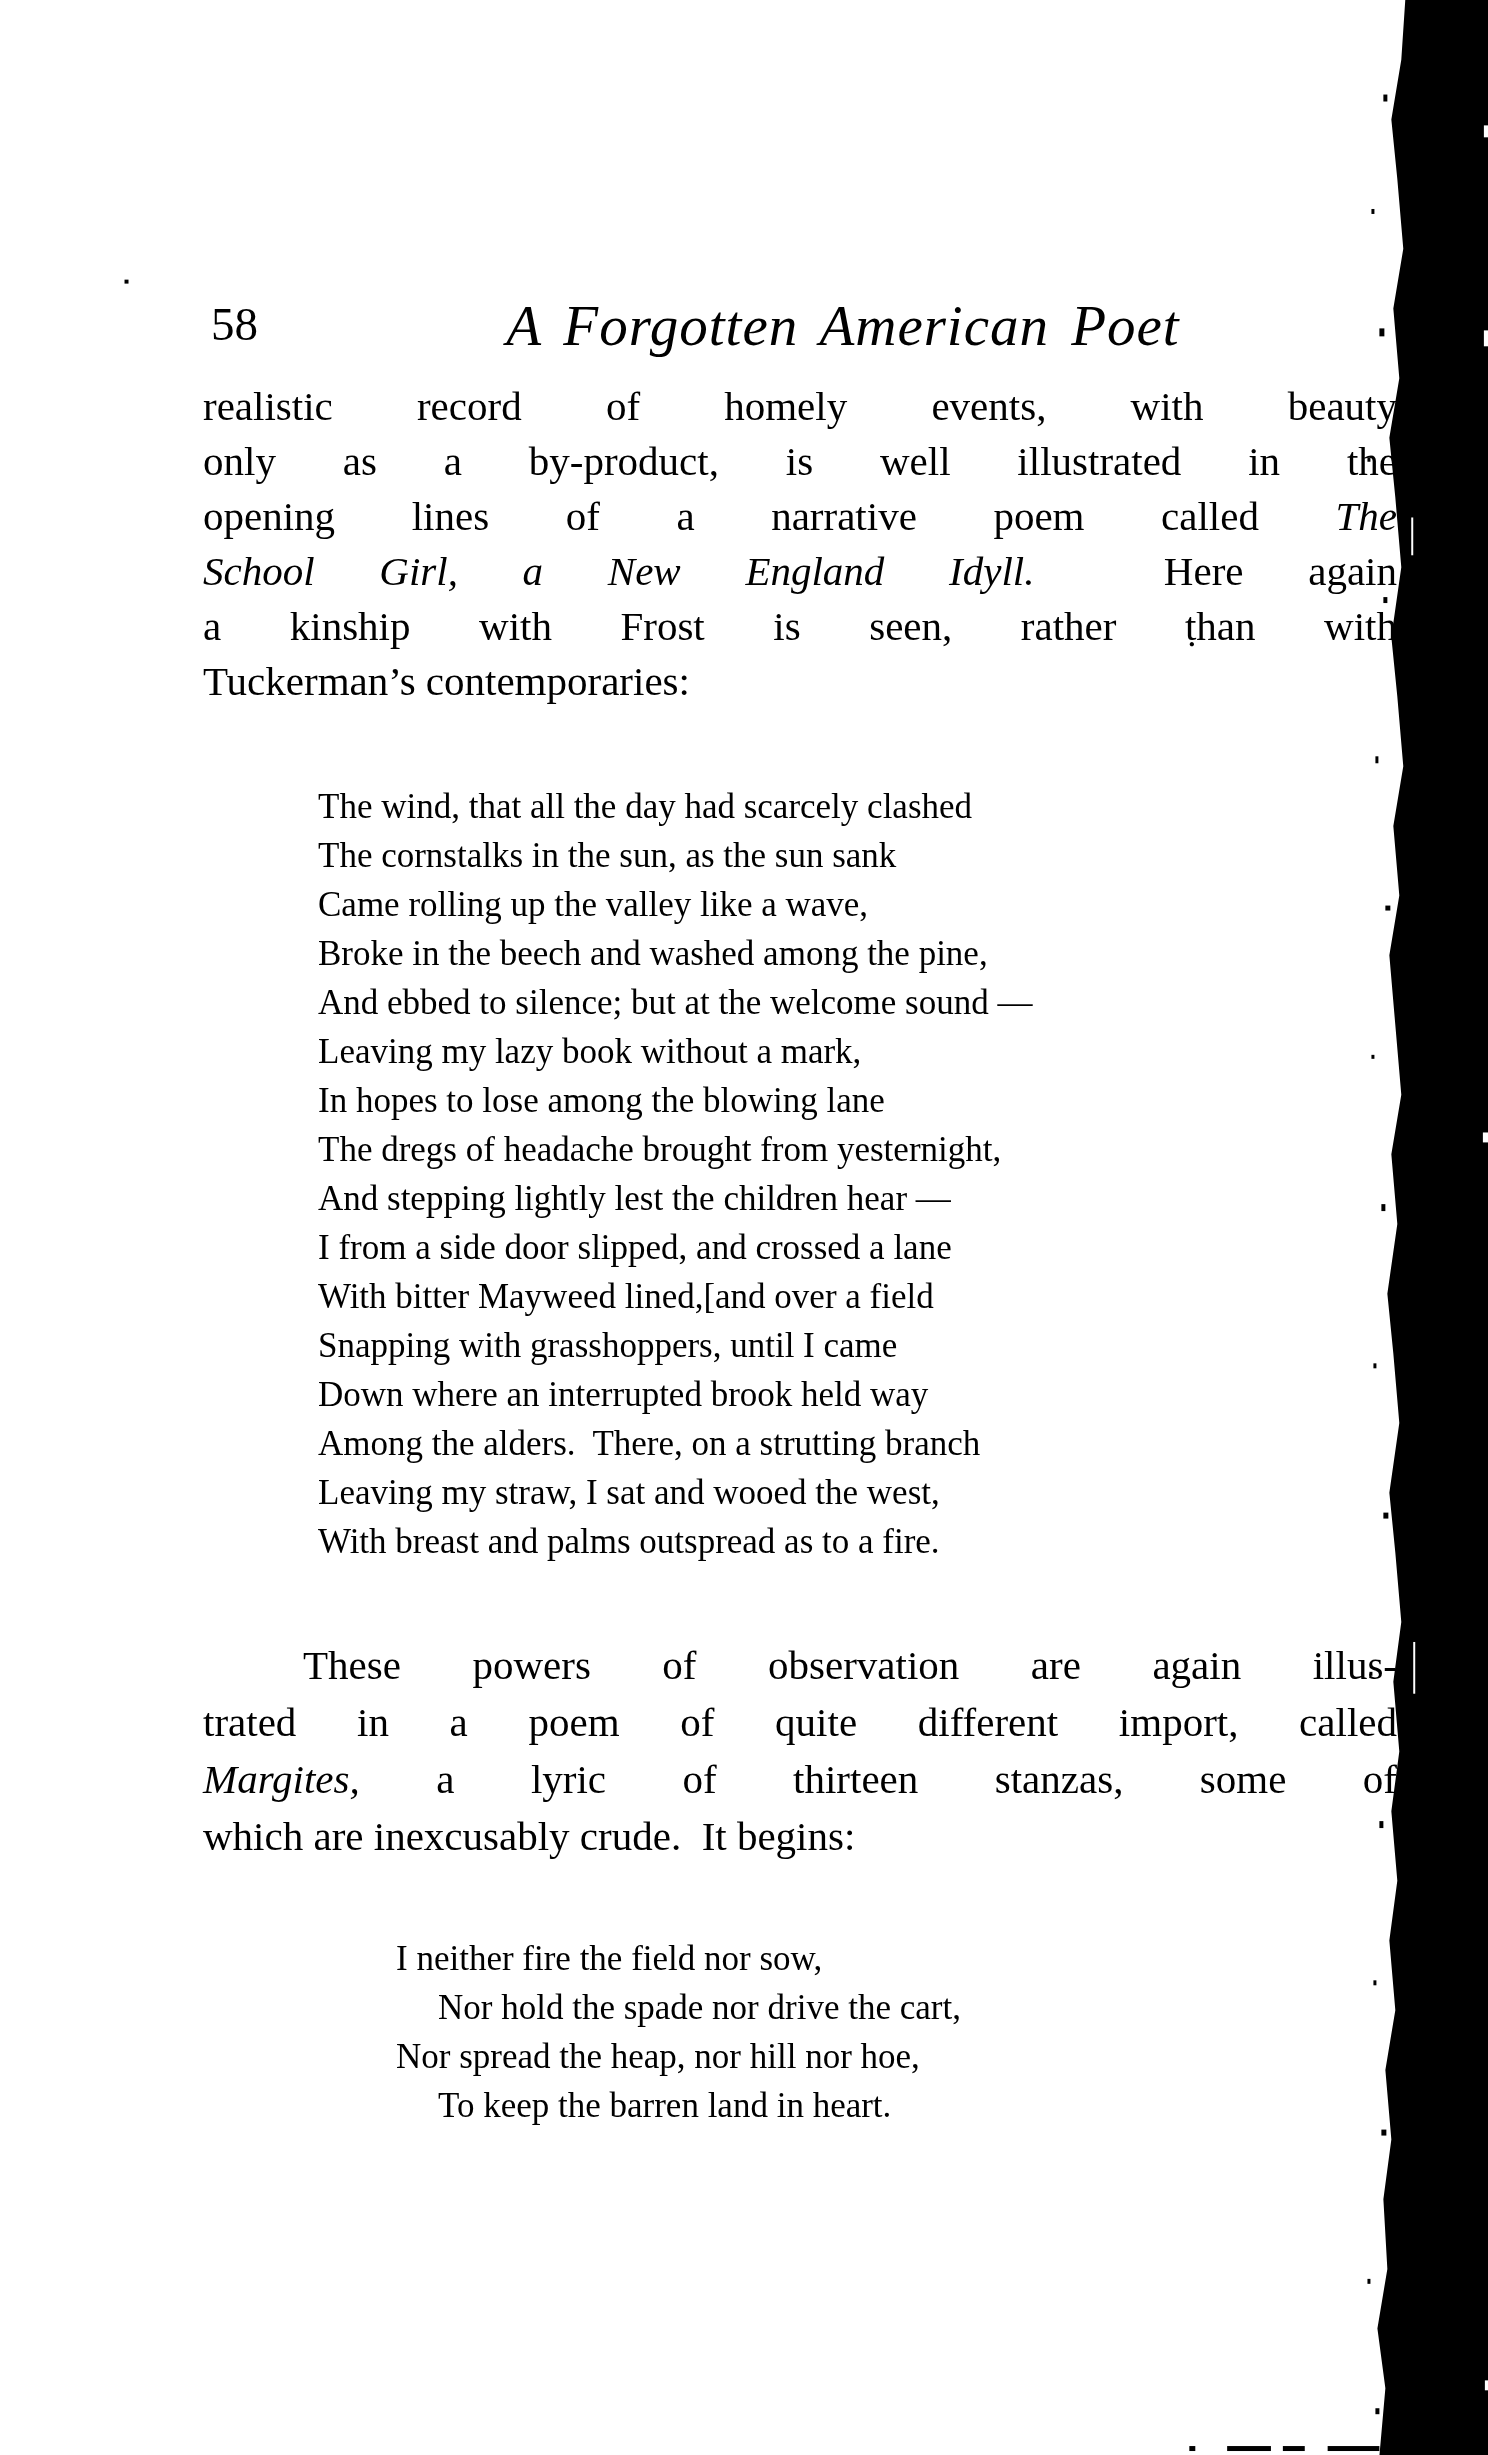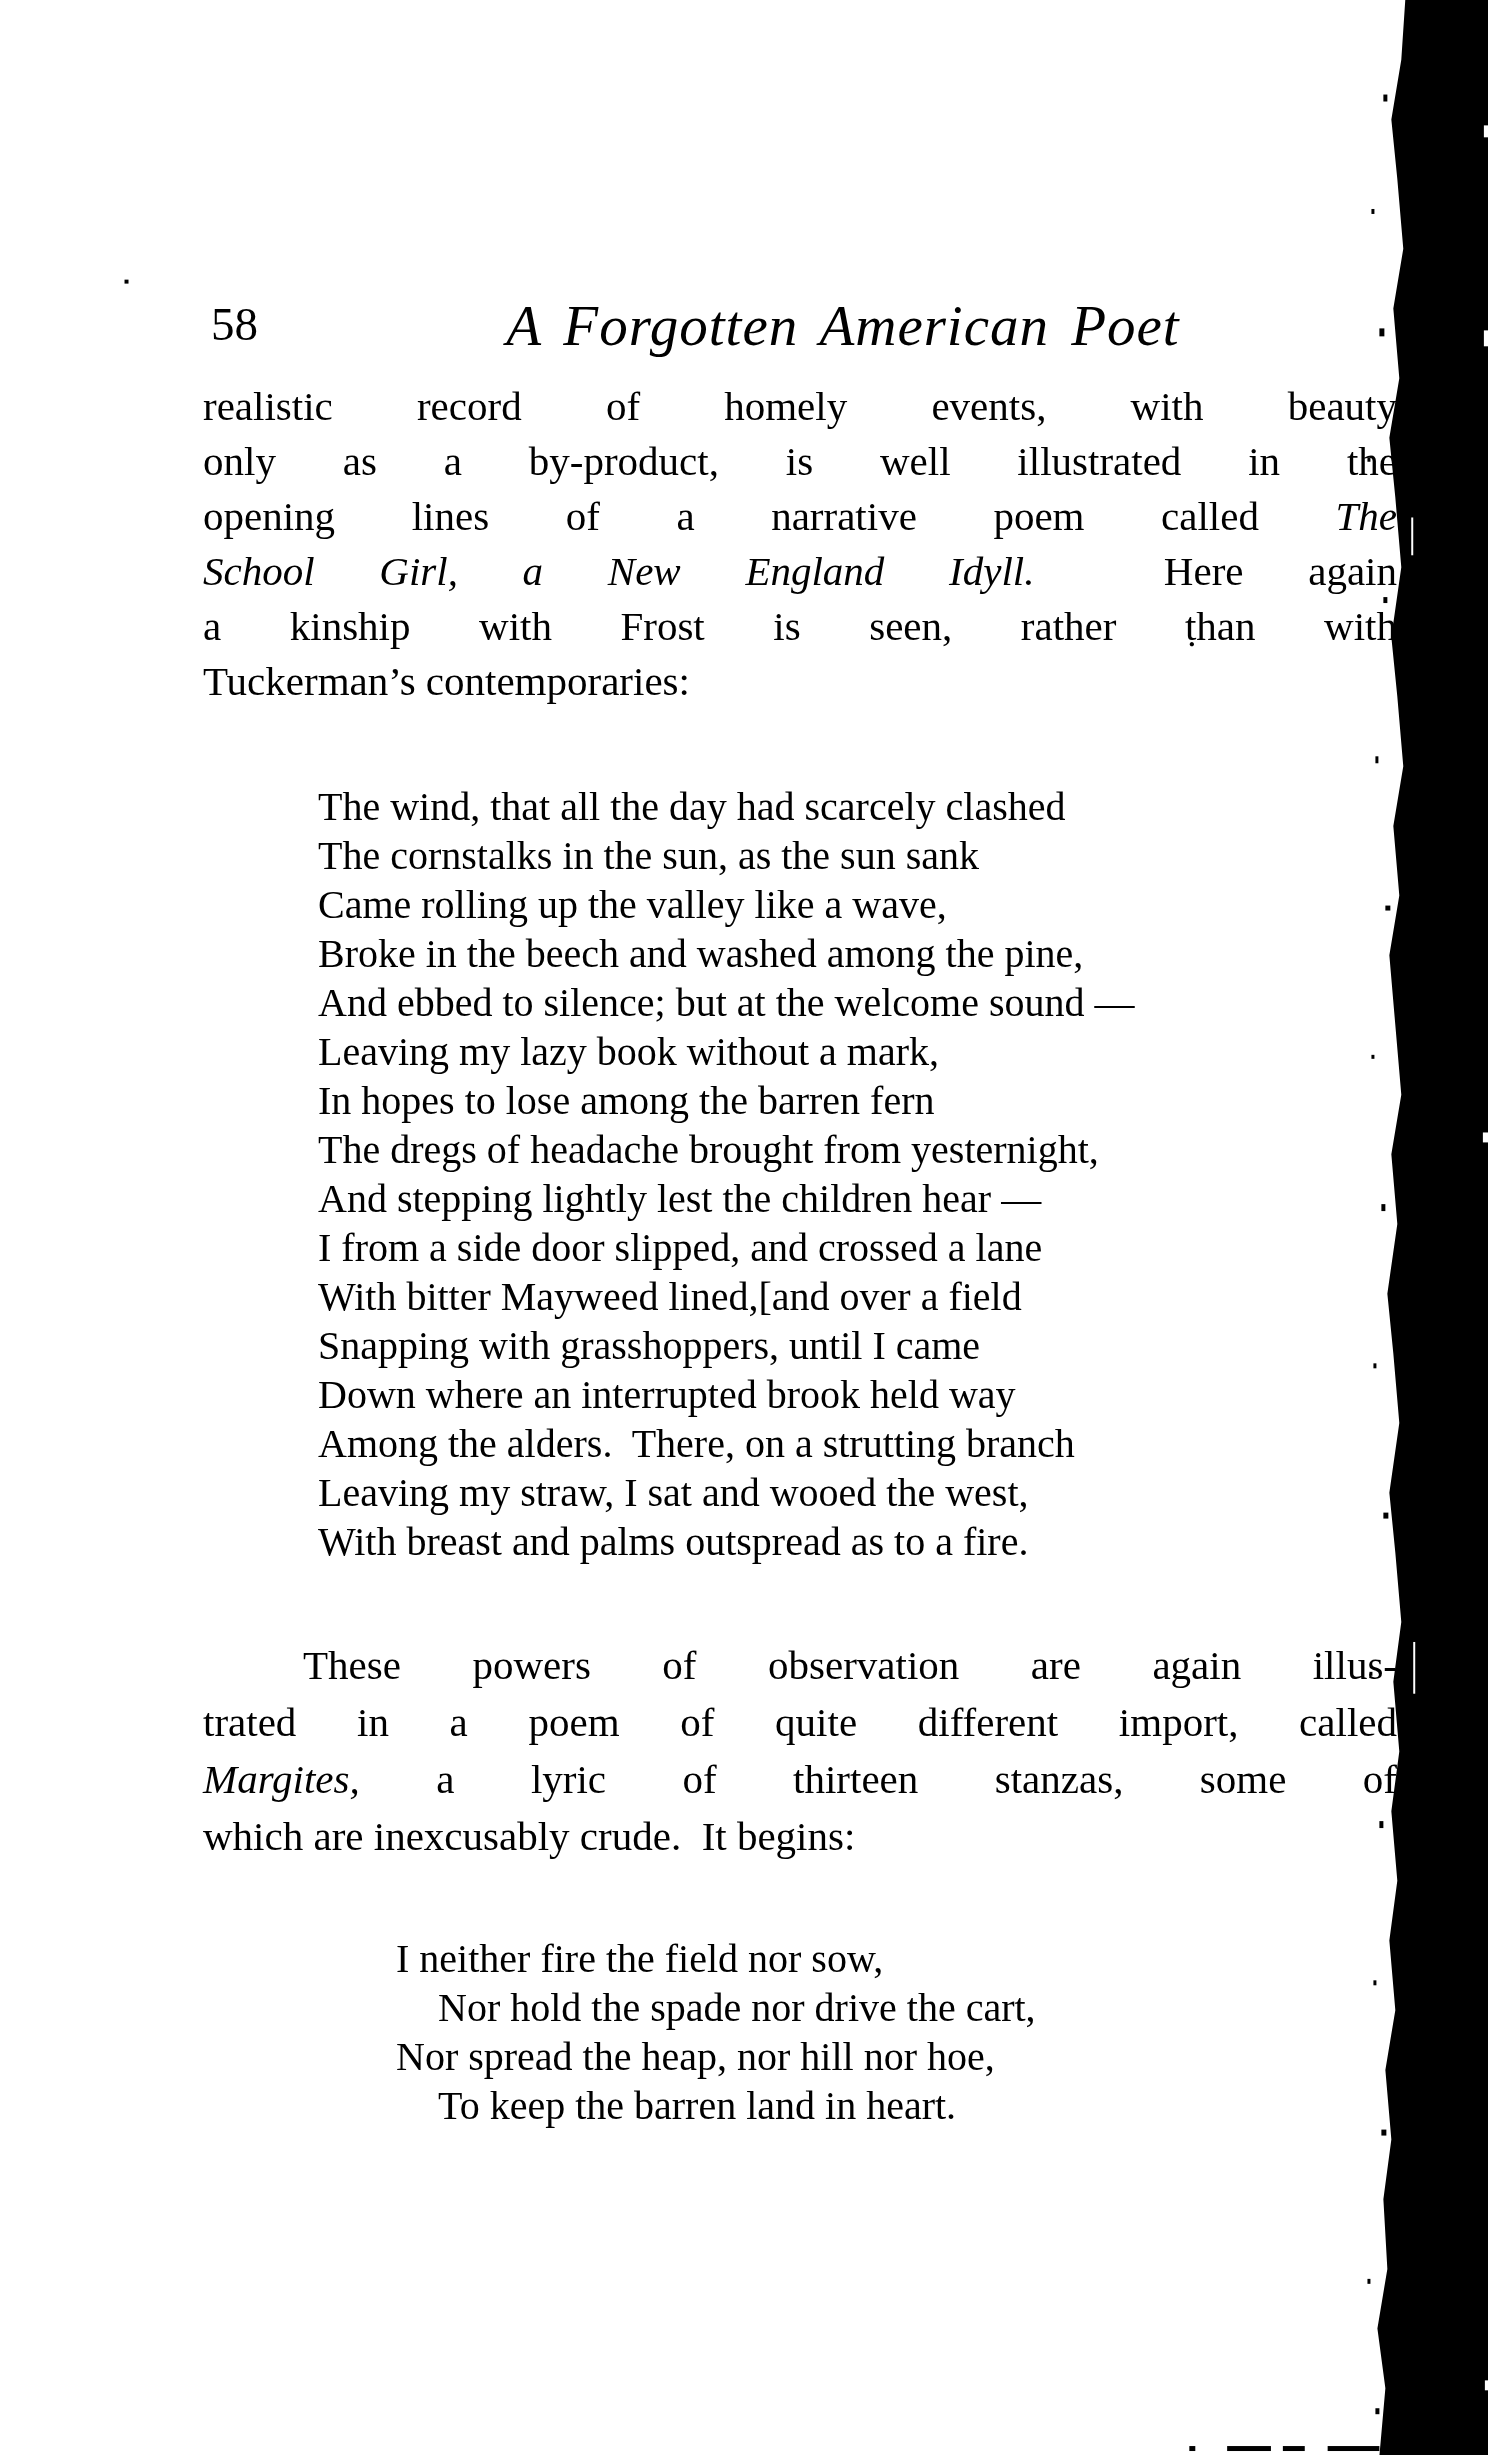--- a/index.html
+++ b/index.html
@@ -19,21 +19,21 @@
   }
   
   .para{position:absolute;left:159px;width:1194px;font-size:41px;margin-left:44px;}
   #paragraph1{top:379px;line-height:55px;}
   #paragraph2{top:1637px;line-height:57px;}
   .line{text-align:justify;text-align-last:justify;}
   .line.last{text-align-last:left;}
   .line.firstindent{text-indent:100px;}
   .it{font-style:italic;}
   
-  .verse{position:absolute;font-size:40px;line-height:49px;white-space:nowrap;}
+  .verse{position:absolute;font-size:35px;line-height:49px;white-space:nowrap;}
   #poem1{left:318px;top:782px;}
   #poem2{left:396px;top:1934px;}
   .vline{display:block;}
   .vline.indent{padding-left:42px;}
   
   .artifacts{position:absolute;inset:0;pointer-events:none;}
 </style>
 </head>
 <body>
 
@@ -53,21 +53,21 @@
     <div class="line last">Tuckerman’s contemporaries:</div>
   </div>
 
   <div class="verse" id="poem1">
     <span class="vline">The wind, that all the day had scarcely clashed</span>
     <span class="vline">The cornstalks in the sun, as the sun sank</span>
     <span class="vline">Came rolling up the valley like a wave,</span>
     <span class="vline">Broke in the beech and washed among the pine,</span>
     <span class="vline">And ebbed to silence; but at the welcome sound —</span>
     <span class="vline">Leaving my lazy book without a mark,</span>
-    <span class="vline">In hopes to lose among the barren fern</span>
+    <span class="vline">In hopes to lose among the blowing lane</span>
     <span class="vline">The dregs of headache brought from yesternight,</span>
     <span class="vline">And stepping lightly lest the children hear —</span>
     <span class="vline">I from a side door slipped, and crossed a lane</span>
     <span class="vline">With bitter Mayweed lined,[and over a field</span>
     <span class="vline">Snapping with grasshoppers, until I came</span>
     <span class="vline">Down where an interrupted brook held way</span>
     <span class="vline">Among the alders.&nbsp; There, on a strutting branch</span>
     <span class="vline">Leaving my straw, I sat and wooed the west,</span>
     <span class="vline">With breast and palms outspread as to a fire.</span>
   </div>

